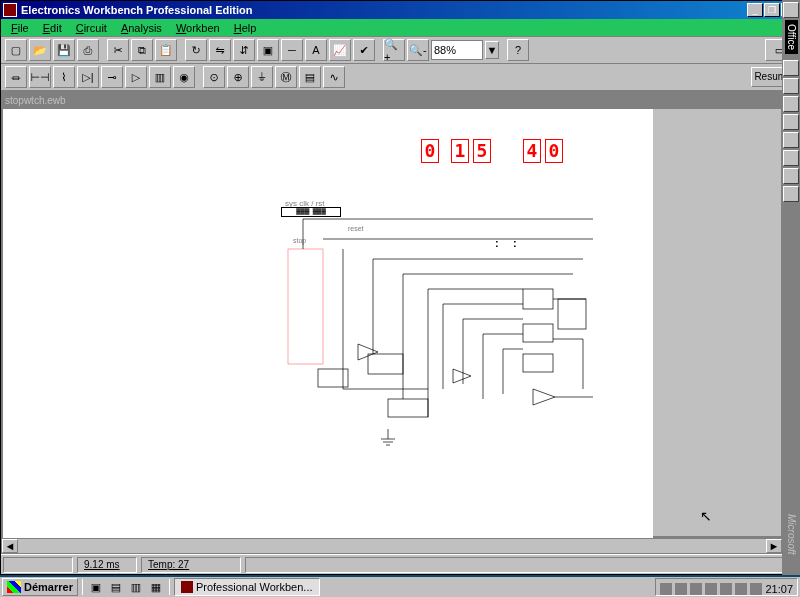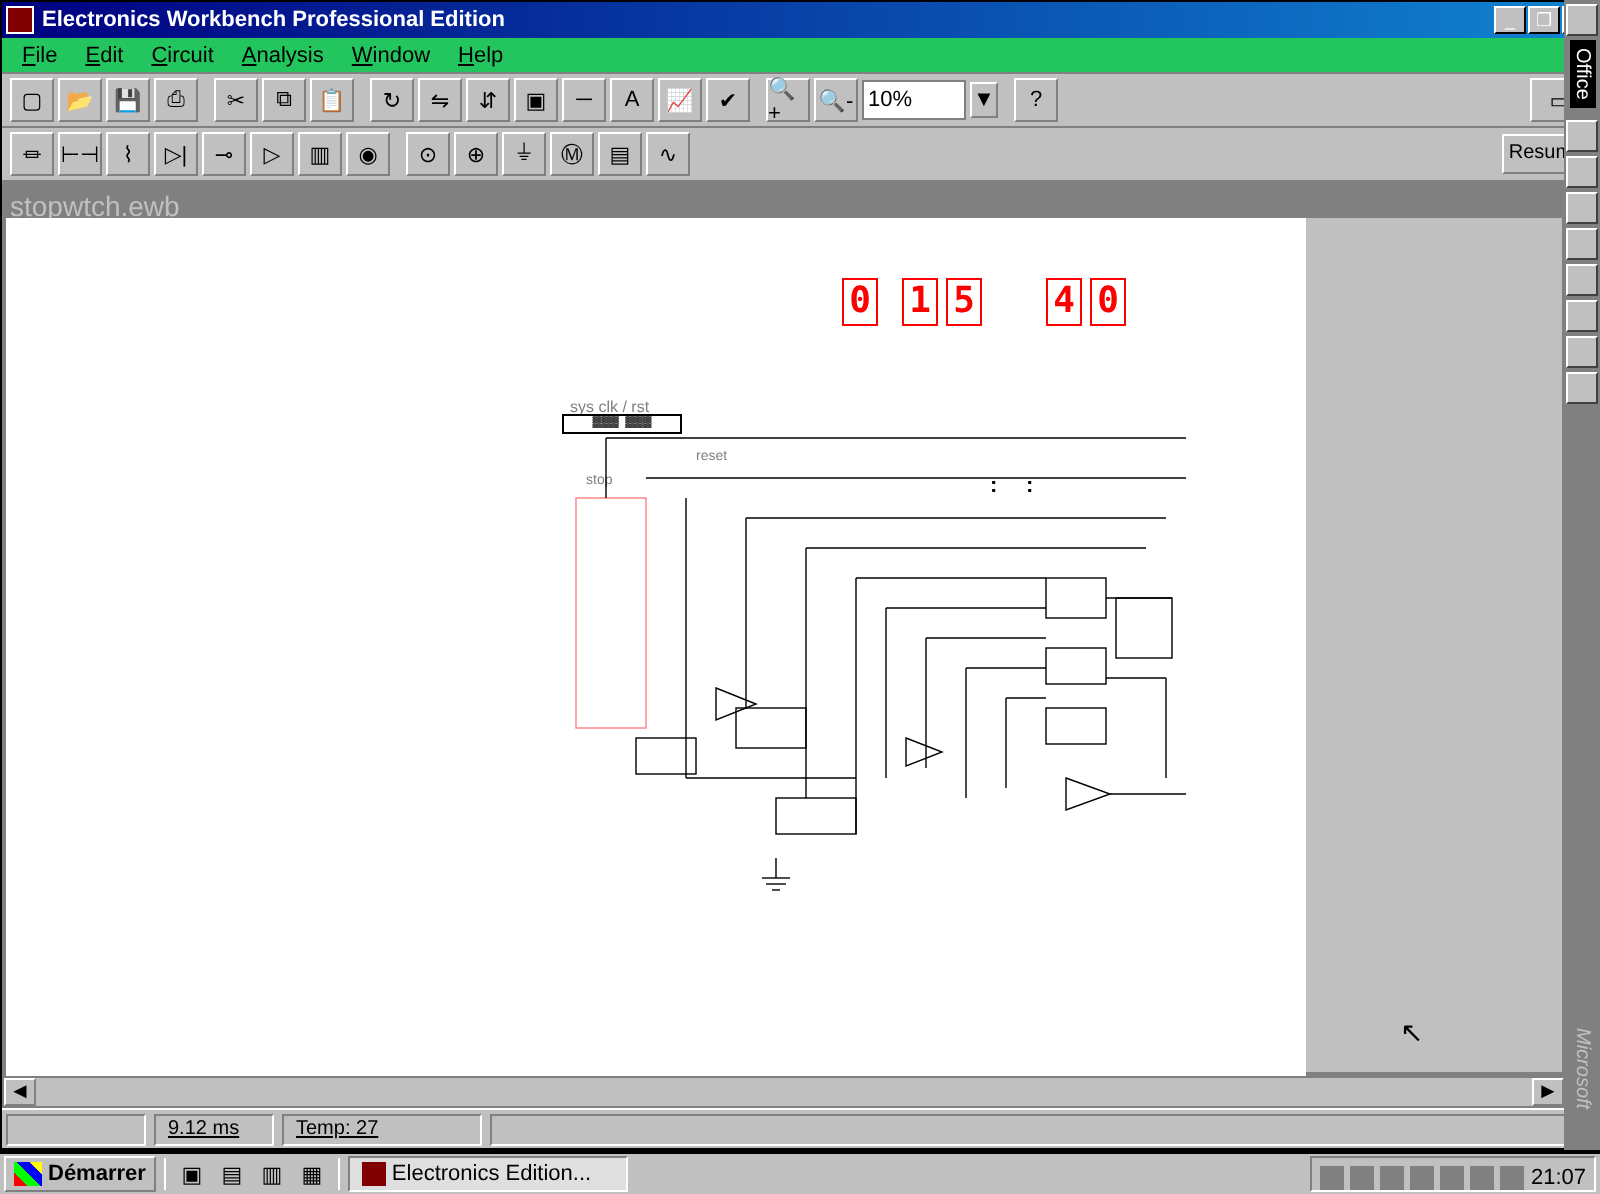--- a/index.html
+++ b/index.html
@@ -19,21 +19,21 @@
 .toolbar { background:#c0c0c0; padding:2px 4px; display:flex; align-items:center; gap:2px; border-bottom:1px solid #808080; flex-wrap:nowrap;}
 .tbtn { width:22px; height:22px; background:#c0c0c0; border:1px solid #fff; border-right-color:#808080; border-bottom-color:#808080; display:flex; align-items:center; justify-content:center; font-size:11px; color:#000;}
 .tsep { width:4px; }
 .zoom-select { width:52px; height:20px; background:#fff; border:1px solid #808080; display:flex; align-items:center; padding:0 2px; }
 .zoom-arrow { width:14px; height:18px; background:#c0c0c0; border:1px solid #fff; border-right-color:#808080; border-bottom-color:#808080; text-align:center; line-height:16px;}
 .resume-btn { width:44px; height:20px; background:#c0c0c0; border:1px solid #fff; border-right-color:#808080; border-bottom-color:#808080; font-size:10px; text-align:center; line-height:18px; margin-left:auto;}
 
 .toolbar2 { background:#c0c0c0; padding:2px 4px; display:flex; align-items:center; gap:2px; border-bottom:1px solid #808080;}
 
 .workspace { flex:1; background:#808080; position:relative; overflow:hidden; }
-.doc-titlebar { background:#808080; color:#c0c0c0; height:16px; padding:4px 4px; font-size:14px; }
+.doc-titlebar { background:#808080; color:#c0c0c0; height:16px; padding:4px 4px; font-size:10px; }
 .canvas-area { position:absolute; left:2px; top:18px; right:18px; bottom:18px; background:#c0c0c0; }
 .canvas { position:absolute; left:0; top:0; width:650px; height:460px; background:#fff; }
 
 .schematic { position:absolute; left:280px; top:80px; width:320px; height:260px; }
 .schematic svg { width:100%; height:100%; }
 
 .seven-seg { position:absolute; top:30px; width:18px; height:24px; border:1px solid #ff0000; color:#ff0000; font-family:monospace; font-size:18px; text-align:center; line-height:22px; font-weight:bold;}
 
 .vscroll { position:absolute; right:0; top:18px; bottom:18px; width:16px; background:#c0c0c0; border:1px solid #808080;}
 .vscroll .thumb { position:absolute; left:0; top:0; width:14px; height:180px; background:#c0c0c0; border:1px solid #fff; border-right-color:#808080; border-bottom-color:#808080;}
@@ -41,21 +41,21 @@
 .hscroll .arrow { width:16px; height:14px; background:#c0c0c0; border:1px solid #fff; border-right-color:#808080; border-bottom-color:#808080; text-align:center;}
 
 .statusbar { background:#c0c0c0; height:20px; border-top:1px solid #fff; display:flex; align-items:center;}
 .status-cell { border:1px solid #808080; border-right-color:#fff; border-bottom-color:#fff; height:16px; padding:1px 6px; margin:1px 2px; font-size:10px;text-decoration:underline;}
 
 .office-bar { position:absolute; right:0; top:0; width:18px; height:575px; background:#808080; display:flex; flex-direction:column; align-items:center; gap:2px; padding-top:2px;}
 .office-label { writing-mode:vertical-rl; color:#fff; font-size:10px; background:#000; padding:4px 1px; margin-bottom:4px;}
 .office-btn { width:16px; height:16px; background:#c0c0c0; border:1px solid #fff; border-right-color:#404040; border-bottom-color:#404040;}
 .ms-label { position:absolute; bottom:20px; writing-mode:vertical-rl; color:#c0c0c0; font-size:10px; font-style:italic;}
 
-.taskbar { position:absolute; left:0; bottom:0; width:800px; height:22px; background:#c0c0c0; border-top:2px solid #000000; display:flex; align-items:center; padding:0 2px; gap:2px;}
+.taskbar { position:absolute; left:0; bottom:0; width:800px; height:22px; background:#c0c0c0; border-top:2px solid #0c4a6e; display:flex; align-items:center; padding:0 2px; gap:2px;}
 .start-btn { height:18px; padding:0 4px; background:#c0c0c0; border:1px solid #fff; border-right-color:#808080; border-bottom-color:#808080; display:flex; align-items:center; gap:3px; font-weight:bold; font-size:10px;}
 .start-logo { width:14px; height:12px; background:linear-gradient(45deg,#ff0000 25%,#00ff00 25% 50%,#0000ff 50% 75%,#ffff00 75%);}
 .ql-sep { width:1px; height:16px; background:#808080; border-right:1px solid #fff; margin:0 2px;}
 .ql-btn { width:18px; height:18px; background:#c0c0c0; display:flex; align-items:center; justify-content:center;}
 .task-btn { height:18px; padding:0 6px; background:#c0c0c0; border:1px solid #808080; border-right-color:#fff; border-bottom-color:#fff; display:flex; align-items:center; gap:3px; font-size:10px; min-width:140px;}
 .task-btn.active { border:1px solid #808080; border-right-color:#fff; border-bottom-color:#fff; background:#dfdfdf;}
 .tray { margin-left:auto; height:18px; border:1px solid #808080; border-right-color:#fff; border-bottom-color:#fff; display:flex; align-items:flex-end; padding:0 4px; gap:3px; font-size:10px;}
 .tray-icon { width:12px; height:12px; background:#808080;}
 
 .cursor { position:absolute; left:700px; top:508px; font-size:14px; color:#000; pointer-events:none;}
@@ -72,21 +72,21 @@
       <div class="winbtn">❐</div>
       <div class="winbtn">✕</div>
     </div>
   </div>
 
   <div class="menubar">
     <div class="menuitem">File</div>
     <div class="menuitem">Edit</div>
     <div class="menuitem">Circuit</div>
     <div class="menuitem">Analysis</div>
-    <div class="menuitem">Window</div>
+    <div class="menuitem">Workben</div>
     <div class="menuitem">Help</div>
   </div>
 
   <div class="toolbar">
     <div class="tbtn">▢</div>
     <div class="tbtn">📂</div>
     <div class="tbtn">💾</div>
     <div class="tbtn">⎙</div>
     <div class="tsep"></div>
     <div class="tbtn">✂</div>
@@ -98,21 +98,21 @@
     <div class="tbtn">⇵</div>
     <div class="tbtn">▣</div>
     <div class="tbtn">─</div>
     <div class="tbtn">A</div>
     <div class="tbtn">📈</div>
     <div class="tbtn">✔</div>
     <div class="tsep"></div>
     <div class="tbtn">🔍+</div>
     <div class="tbtn">🔍-</div>
     <div class="zoom-select">
-        <span>10%</span>
+        <span>88%</span>
       </div>
     <div class="zoom-arrow">▼</div>
     <div class="tsep"></div>
     <div class="tbtn">?</div>
     <div style="flex:1"></div>
     <div class="tbtn" style="width:30px">▭</div>
   </div>
 
   <div class="toolbar2">
     <div class="tbtn">⏛</div>
@@ -235,21 +235,21 @@
     <span>Démarrer</span>
   </div>
   <div class="ql-sep"></div>
   <div class="ql-btn">▣</div>
   <div class="ql-btn">▤</div>
   <div class="ql-btn">▥</div>
   <div class="ql-btn">▦</div>
   <div class="ql-sep"></div>
   <div class="task-btn active">
     <div style="width:12px;height:12px;background:#800000;"></div>
-    <span>Electronics Edition...</span>
+    <span>Professional Workben...</span>
   </div>
   <div class="tray">
     <div class="tray-icon"></div>
     <div class="tray-icon"></div>
     <div class="tray-icon"></div>
     <div class="tray-icon"></div>
     <div class="tray-icon"></div>
     <div class="tray-icon"></div>
     <div class="tray-icon"></div>
     <span>21:07</span>

